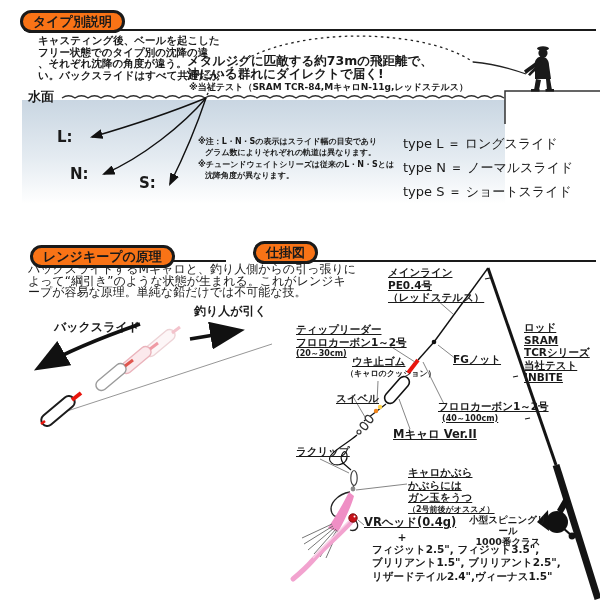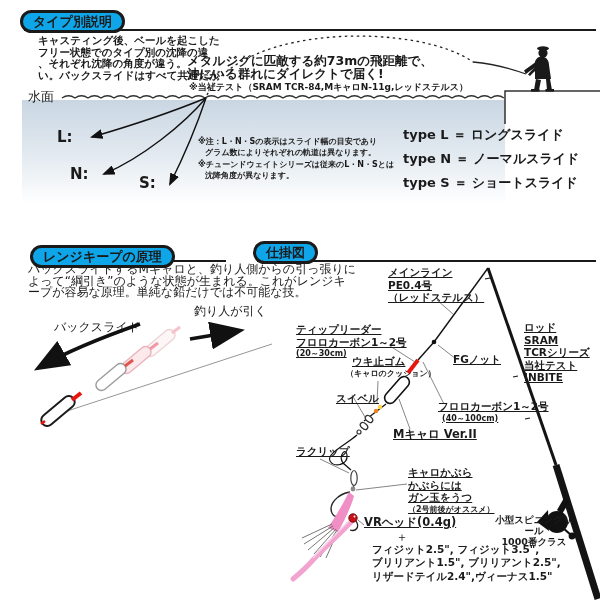--- a/index.html
+++ b/index.html
@@ -1,36 +1,36 @@
 <!DOCTYPE html>
 <html><head>
 <meta charset="utf-8">
 <style>
   html,body{margin:0;padding:0;background:#fff;}
   #stage{position:relative;width:600px;height:602px;background:#fff;overflow:hidden;
          font-family:"DejaVu Sans","Liberation Sans",sans-serif;color:#1a1a1a;}
   .abs{position:absolute;}
   svg{position:absolute;left:0;top:0;}
-  .pill{position:absolute;border:3px solid #1a1a1a;border-radius:14px;background:#0ea5e9;
+  .pill{position:absolute;border:3px solid #1a1a1a;border-radius:14px;background:#f97316;
         font-weight:bold;font-size:13px;line-height:15px;padding:1px 10px;white-space:nowrap;z-index:3;}
   .hline{position:absolute;height:2px;background:#1a1a1a;z-index:2;}
   .txt{position:absolute;white-space:nowrap;}
-  .b{font-weight:normal;}
+  .b{font-weight:bold;}
   .p-top{font-size:10.5px;line-height:11.6px;font-weight:bold;}
   .castnote{font-size:12.5px;line-height:12.8px;font-weight:bold;}
   .small9{font-size:9px;font-weight:bold;}
   .note8{font-size:8px;line-height:11.3px;font-weight:bold;}
   .note8 .ind{padding-left:7px;}
-  .legend{font-size:13px;line-height:24px;font-weight:700;}
+  .legend{font-size:13px;line-height:24px;font-weight:400;margin-top:9px;}
   .lns{font-size:15px;font-weight:bold;}
   .p-rk{font-size:12px;line-height:11.5px;font-weight:normal;}
   .lab11{font-size:10.5px;line-height:12.5px;font-weight:bold;text-decoration:underline;}
   .lab-sm{font-size:8px;font-weight:bold;}
   .lure{font-size:10.5px;line-height:13.4px;font-weight:bold;}
-  .reel-lab{font-size:9.5px;line-height:11px;font-weight:bold;text-align:center;margin-left:26px;}
+  .reel-lab{font-size:9.5px;line-height:11px;font-weight:bold;text-align:center;}
 </style>
 </head>
 <body>
 
 <div id="stage">
 
   <div class="hline" style="left:24px;top:29px;width:572px;"></div>
   <div class="pill" style="left:20px;top:10px;">
     <span>タイプ別説明</span>
   </div>

